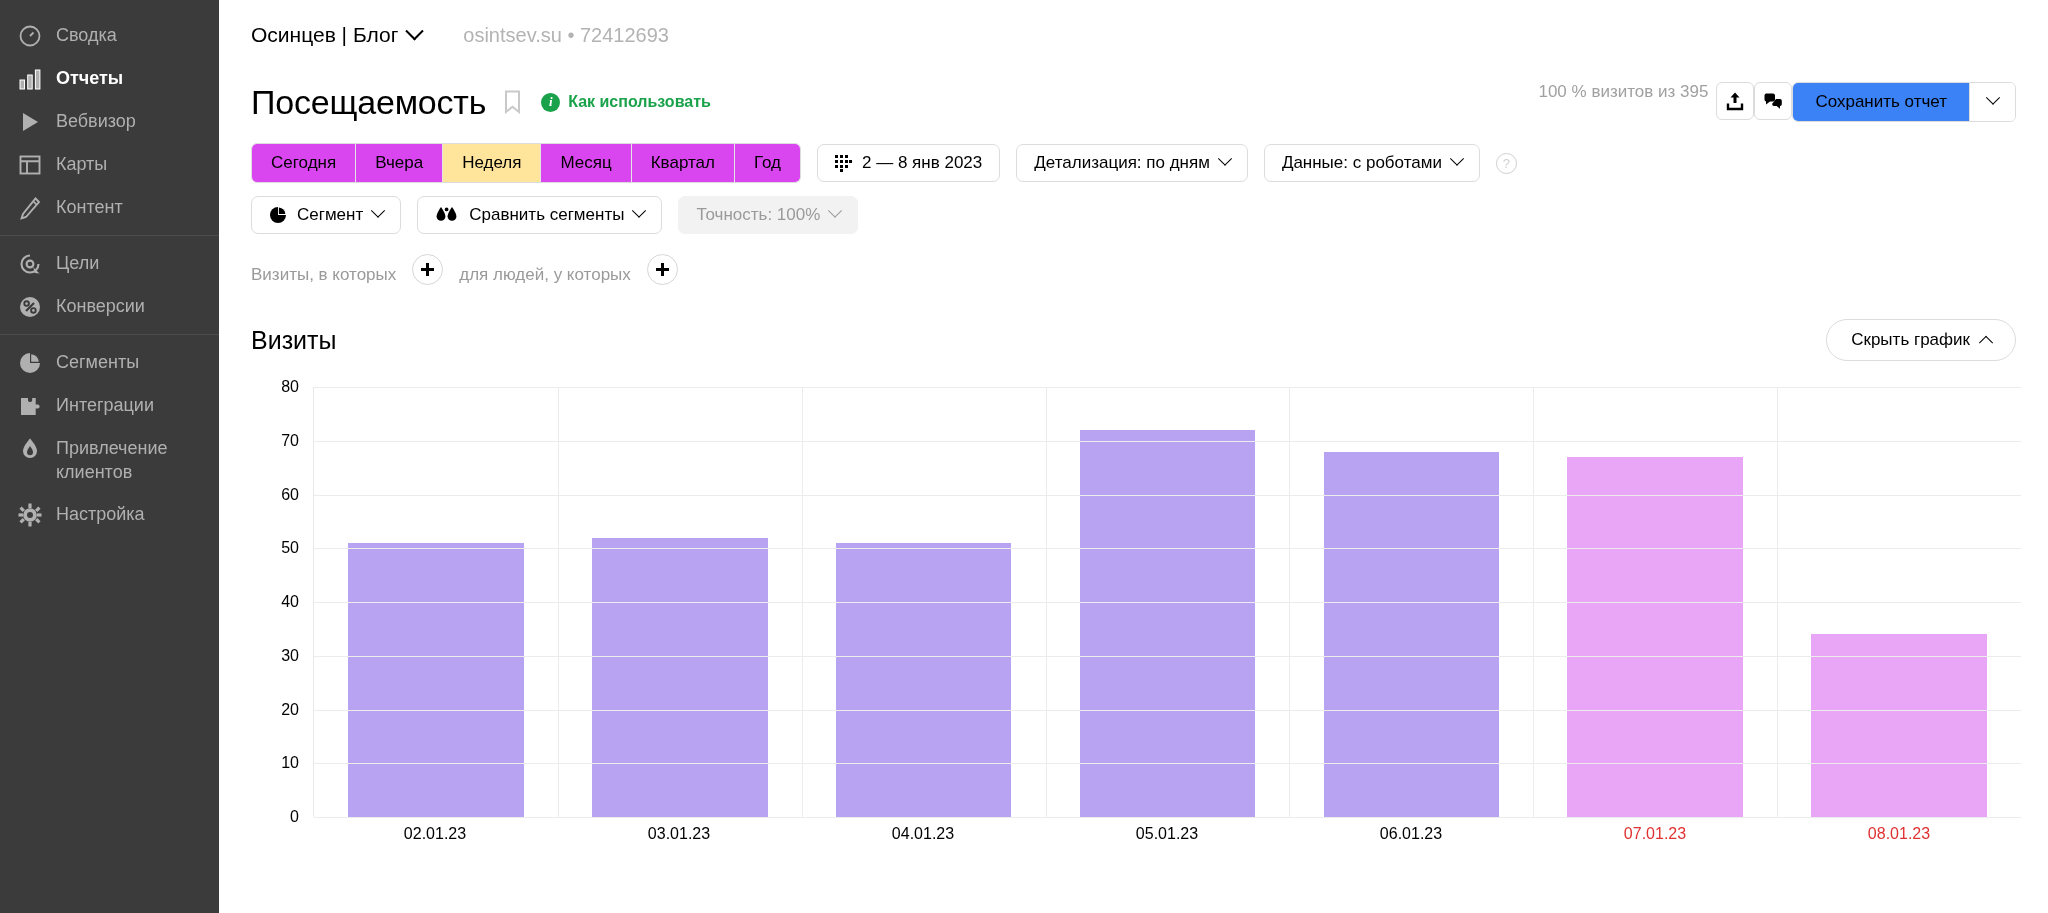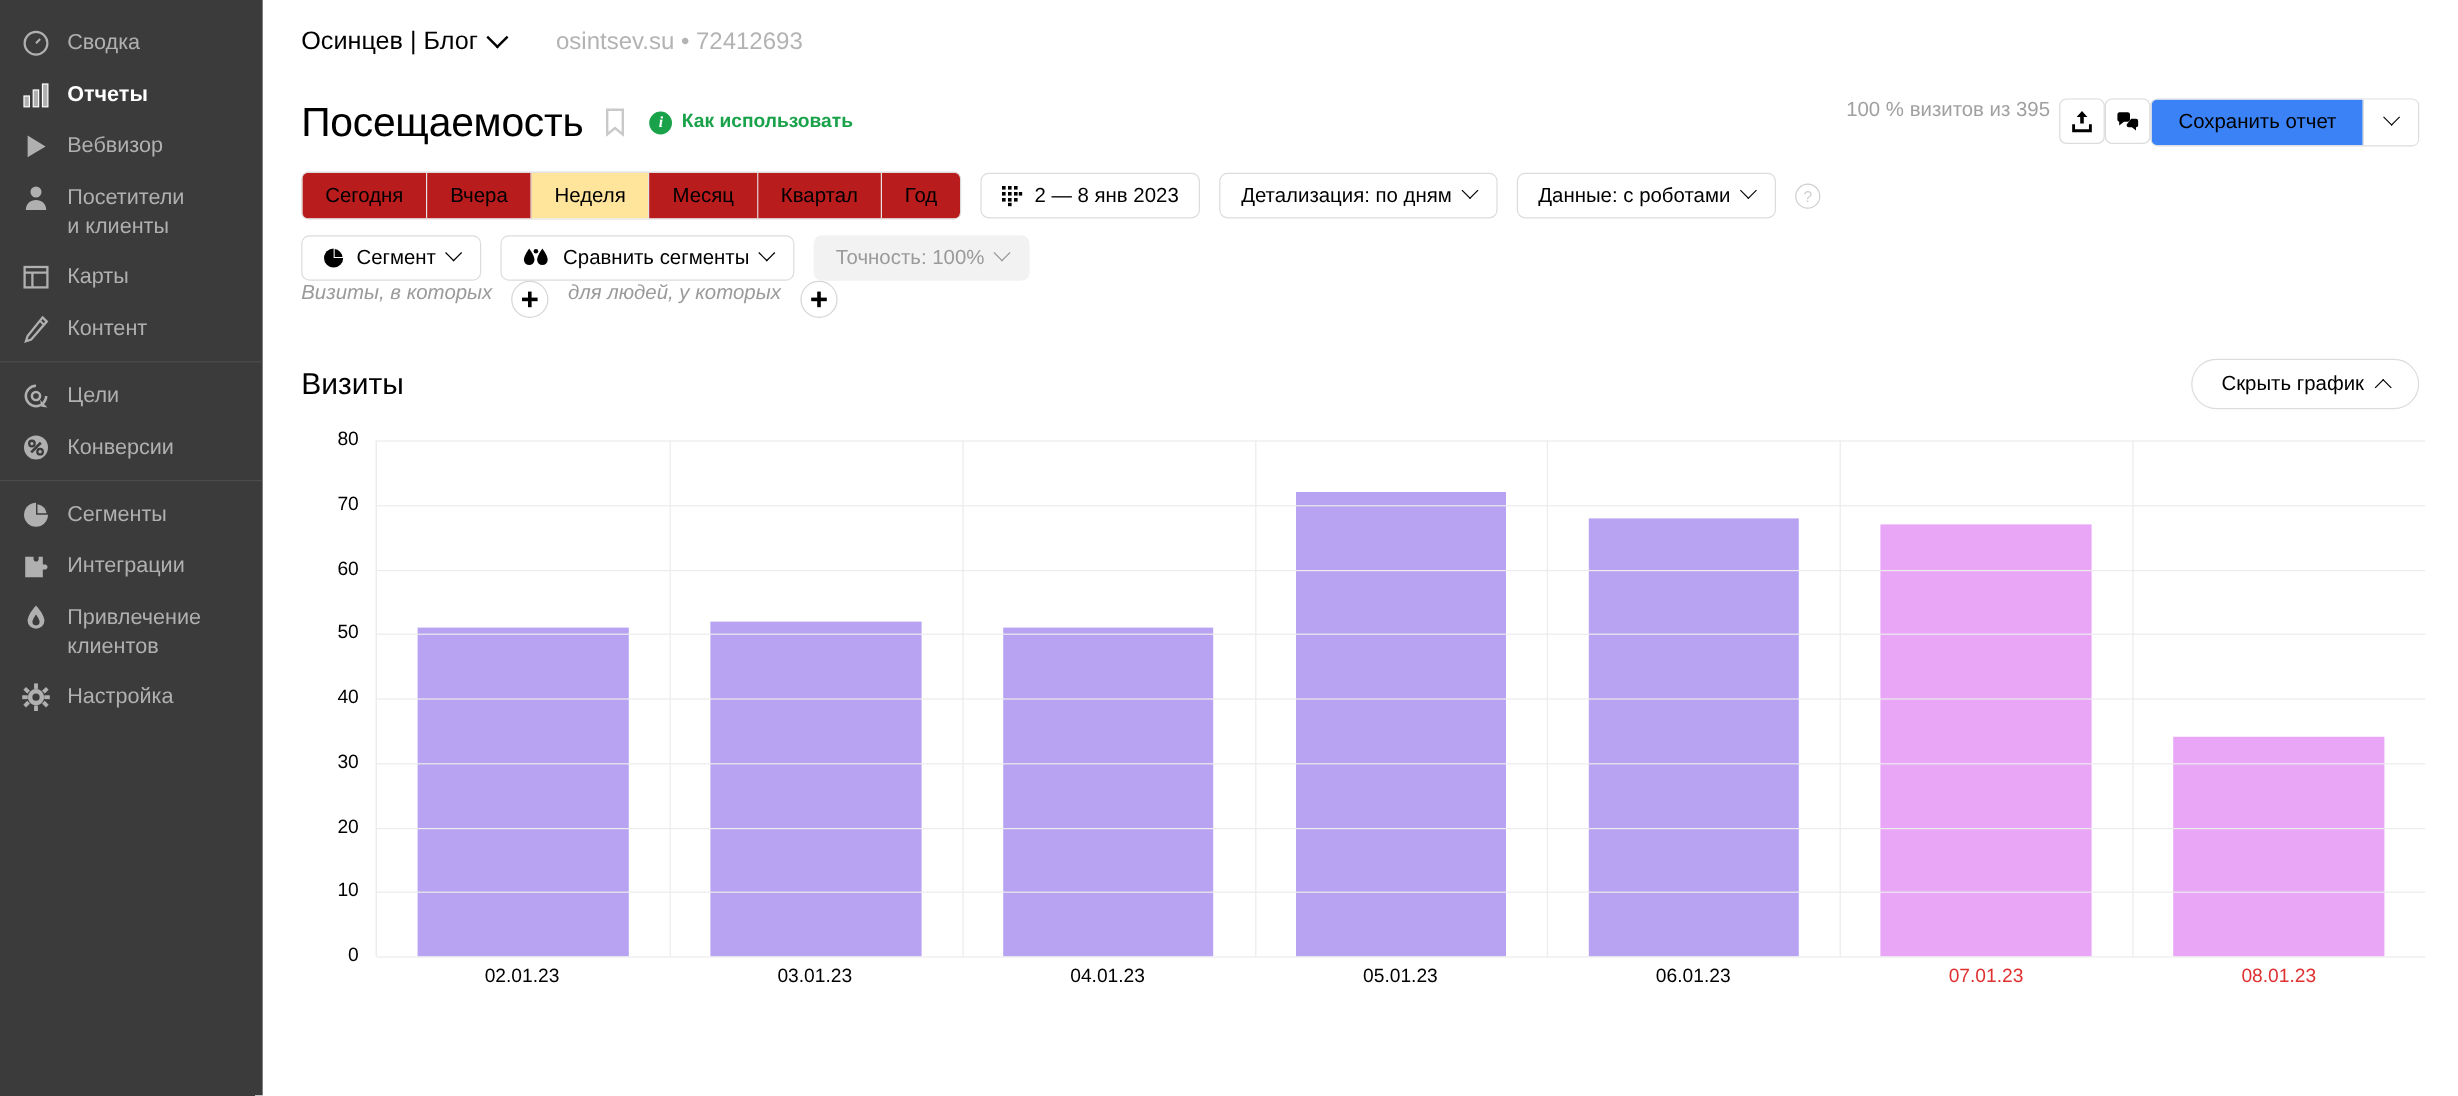--- a/index.html
+++ b/index.html
@@ -86,39 +86,39 @@
   .save-caret {
     width: 46px; height: 38px; border-left: 1px solid #dcdcdc; background: #fff;
     display: flex; align-items: center; justify-content: center; cursor: pointer;
   }
 
   
   .filterrow { display: flex; align-items: center; padding: 0 32px; margin-top: 13px; gap: 16px; }
   .seg-tabs { display: flex; border: 1px solid #dcdcdc; border-radius: 6px; overflow: hidden; }
   .seg-tab {
     padding: 0 19px; height: 38px; display: flex; align-items: center;
-    font-size: 17px; background: #b91c1c; color: #000; cursor: pointer;
+    font-size: 17px; background: #d946ef; color: #000; cursor: pointer;
     border-right: 1px solid #e4e4e4;
   }
   .seg-tab:last-child { border-right: none; }
   .seg-tab.active { background: #ffe49b; }
   .pill {
     display: flex; align-items: center; gap: 10px;
     height: 38px; padding: 0 17px; border: 1px solid #dcdcdc; border-radius: 7px;
     background: #fff; font-size: 17px; color: #000; cursor: pointer; white-space: nowrap;
   }
   .pill.muted { background: #f2f2f2; border-color: #f2f2f2; color: #9a9a9a; }
   .pill.muted .chev { border-color: #9a9a9a; }
   .help-circle {
     width: 21px; height: 21px; border-radius: 50%; border: 1.5px solid #cfcfcf;
     color: #cfcfcf; font-size: 13px; display: flex; align-items: center; justify-content: center;
     cursor: pointer;
   }
 
-  .condrow { display: flex; align-items: flex-start; padding: 0 32px; gap: 16px; font-style: italic; }
+  .condrow { display: flex; align-items: flex-end; padding: 0 32px; margin-top: 20px; gap: 16px; }
   .cond-text { font-size: 17px; color: #9a9a9a; }
   .plus-btn {
     width: 31px; height: 31px; border-radius: 50%; border: 1.5px solid #d6d6d6;
     display: flex; align-items: center; justify-content: center; cursor: pointer;
     background: #fff; position: relative;
   }
   .plus-btn::before, .plus-btn::after {
     content: ""; position: absolute; background: #000;
   }
   .plus-btn::before { width: 13px; height: 2.6px; }
@@ -196,30 +196,20 @@
             </span>
             <span class="nav-label">Отчеты</span>
           </div>
           <div class="nav-item">
             <span class="ic">
               <svg width="24" height="24" viewBox="0 0 24 24">
                 <path d="M5 3 L20 12 L5 21 Z" fill="#b0b0b0"></path>
               </svg>
             </span>
             <span class="nav-label">Вебвизор</span>
-          </div>
-          <div class="nav-item">
-            <span class="ic">
-              <svg width="24" height="24" viewBox="0 0 24 24">
-                <circle cx="12" cy="7" r="4.6" fill="#b0b0b0"></circle>
-                <path d="M3.5 22 C3.5 16.5 7.5 13.6 12 13.6 C16.5 13.6 20.5 16.5 20.5 22 Z" fill="#b0b0b0"></path>
-              </svg>
-            </span>
-            <span class="nav-label">Посетители
-и клиенты</span>
           </div>
           <div class="nav-item">
             <span class="ic">
               <svg width="24" height="24" viewBox="0 0 24 24">
                 <rect x="2.5" y="3.5" width="19" height="17" fill="none" stroke="#b0b0b0" stroke-width="1.9"></rect>
                 <path d="M2.5 8.2 H21.5 M9 8.2 V20.5" stroke="#b0b0b0" stroke-width="1.9"></path>
               </svg>
             </span>
             <span class="nav-label">Карты</span>
           </div>

